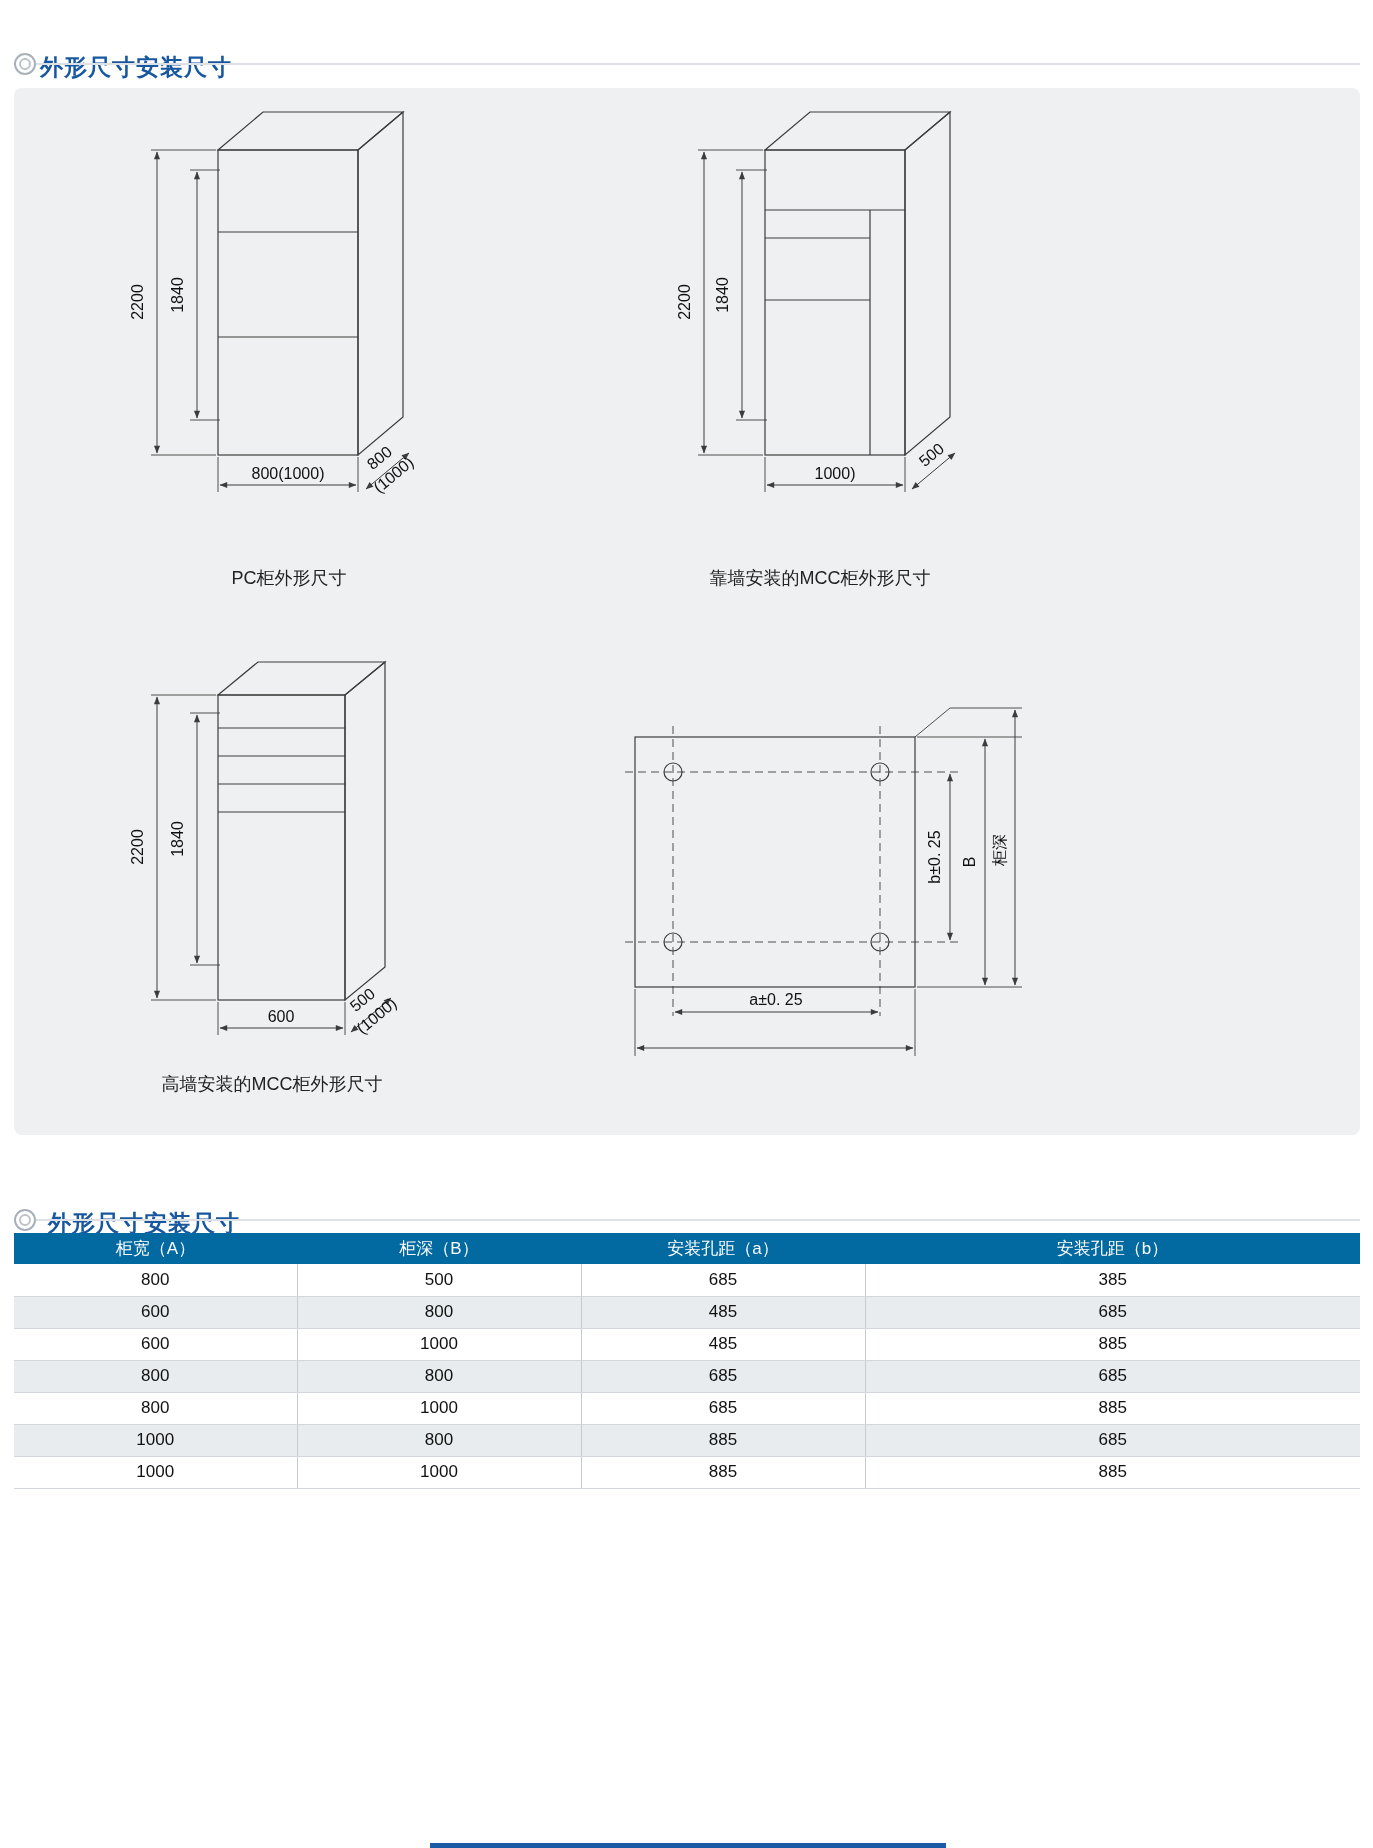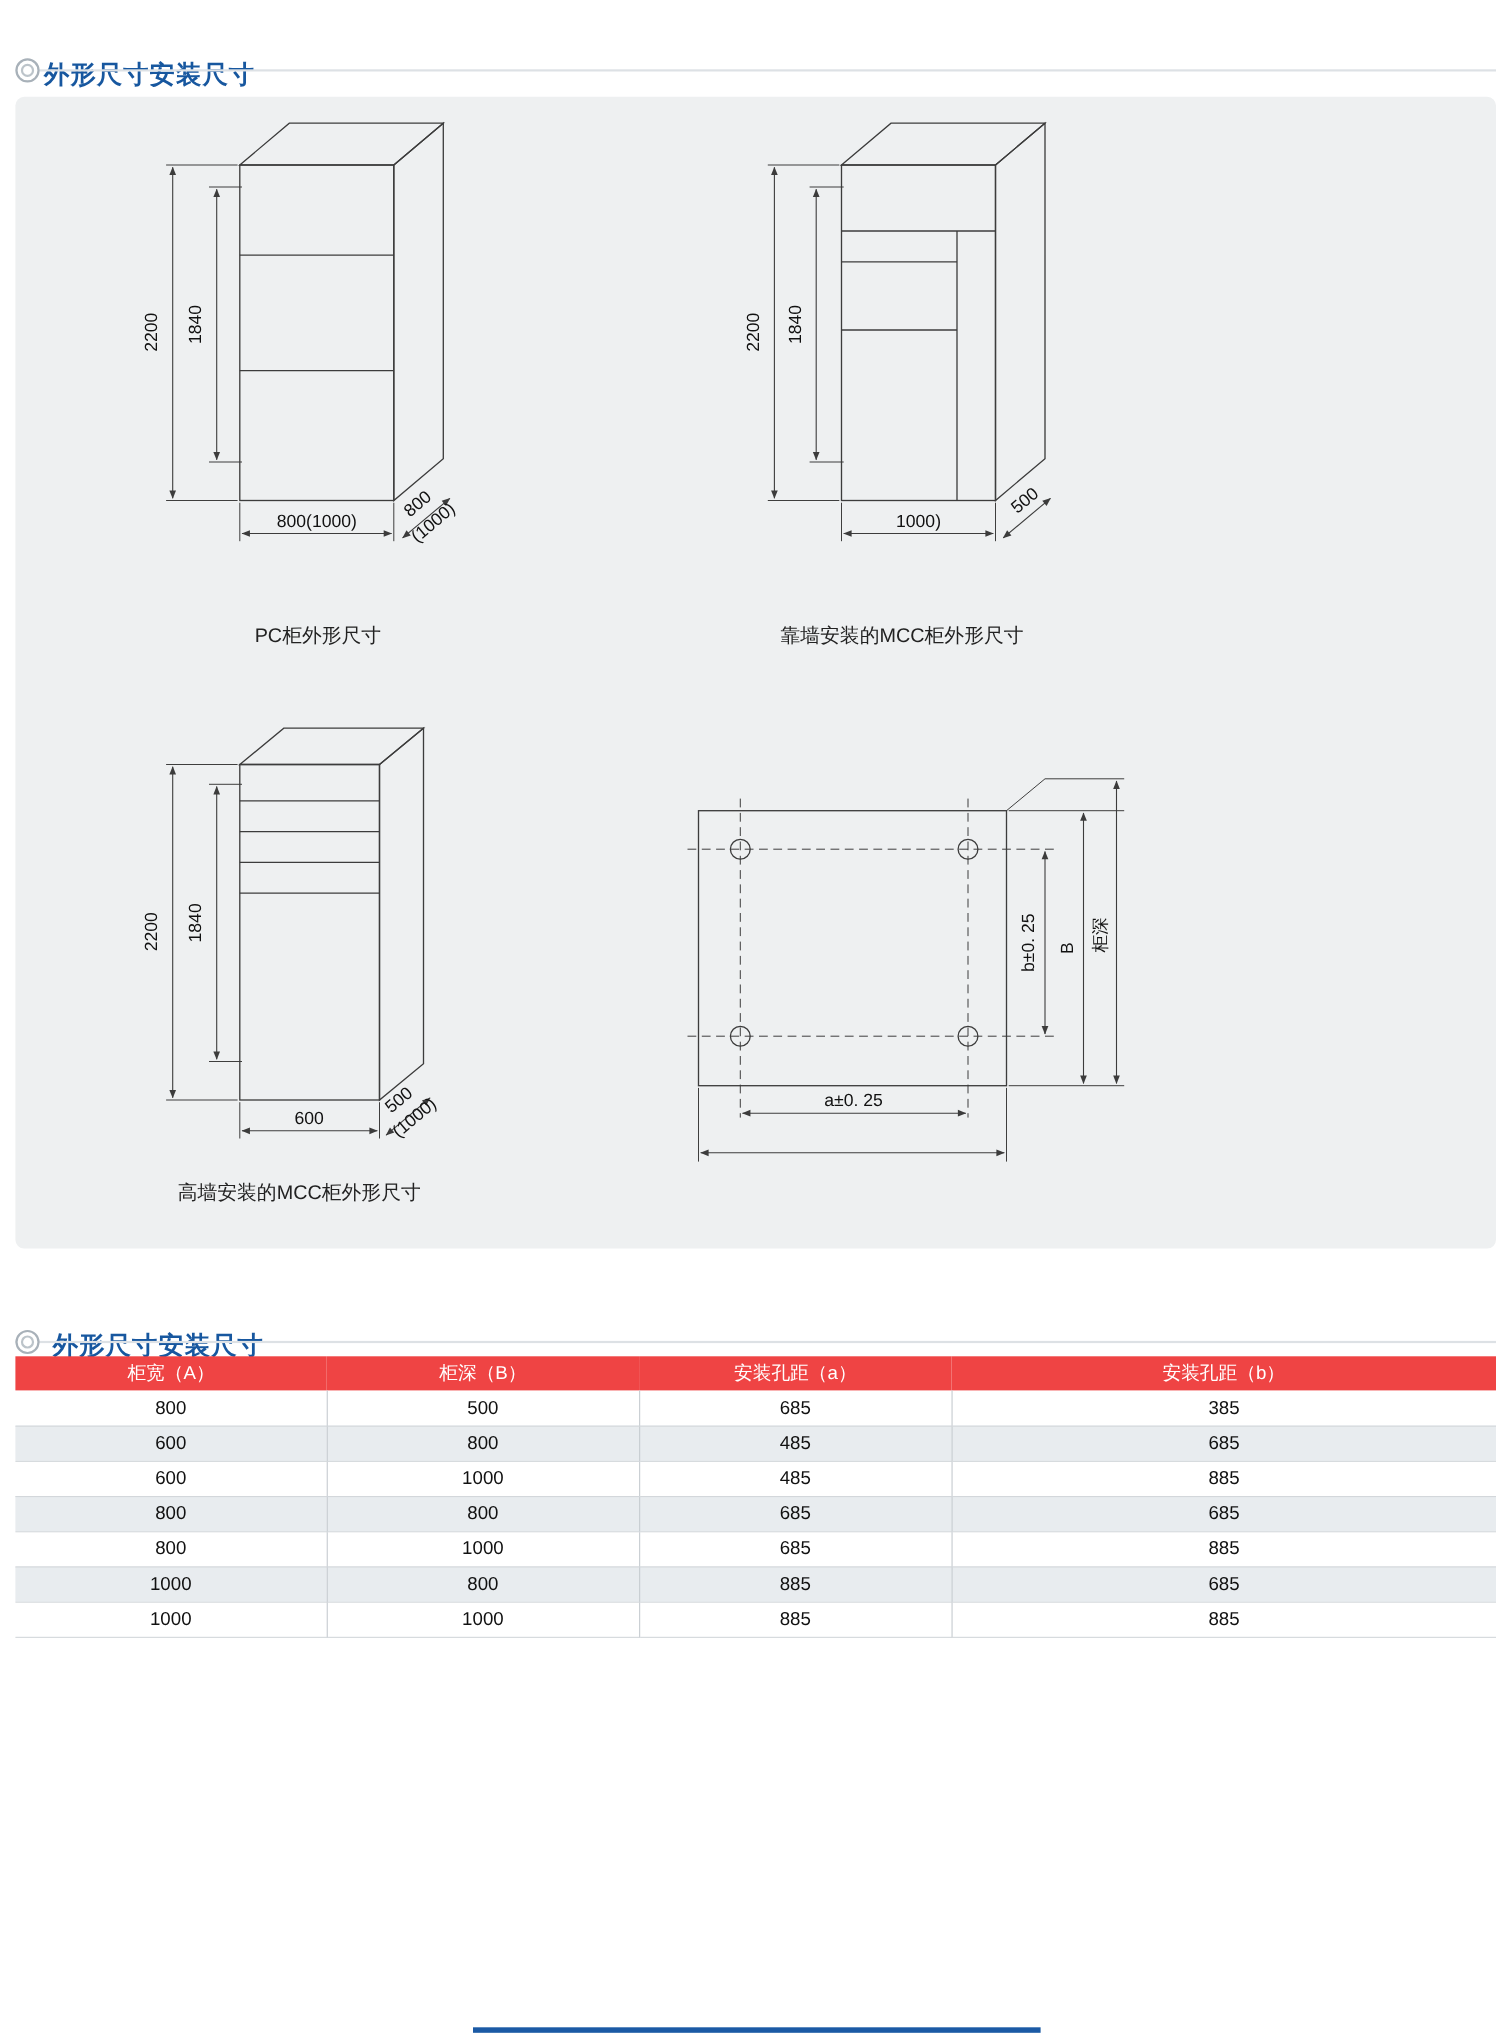--- a/index.html
+++ b/index.html
@@ -28,21 +28,21 @@
   .ext  { stroke:#3c3c3c; stroke-width:0.9; fill:none; }
   .dim  { stroke:#3c3c3c; stroke-width:1; fill:none;
           marker-start:url(#arr); marker-end:url(#arr); }
   .dash { stroke:#3c3c3c; stroke-width:0.9; fill:none; stroke-dasharray:8 5; }
   text.dimtxt { font:16px "Liberation Sans","DejaVu Sans",sans-serif; fill:#111; }
   text.cap    { font:18px "Liberation Sans","DejaVu Sans",sans-serif; fill:#222; }
 
   
   .spec { position:absolute; left:14px; top:1233px; width:1346px;
           border-collapse:collapse; table-layout:fixed; }
-  .spec th { background:#ef4444; color:#fff; font-weight:normal; font-size:17px;
+  .spec th { background:#0369a1; color:#fff; font-weight:normal; font-size:17px;
              height:31px; text-align:center;margin-top:48px; }
   .spec td { text-align:center; font-size:17px; color:#111; height:32px;
              border-bottom:1px solid #d3d7db; }
   .spec td:not(:last-child) { border-right:1px solid #c6cbd0; }
   .spec th:last-child, .spec td:last-child { }
   .spec tbody tr:nth-child(even) { background:#e8ecef; }
 
   .footer-bar { position:absolute; left:430px; top:1843px; width:516px; height:5px; background:#1b5aa5; }
 </style>
 </head>

